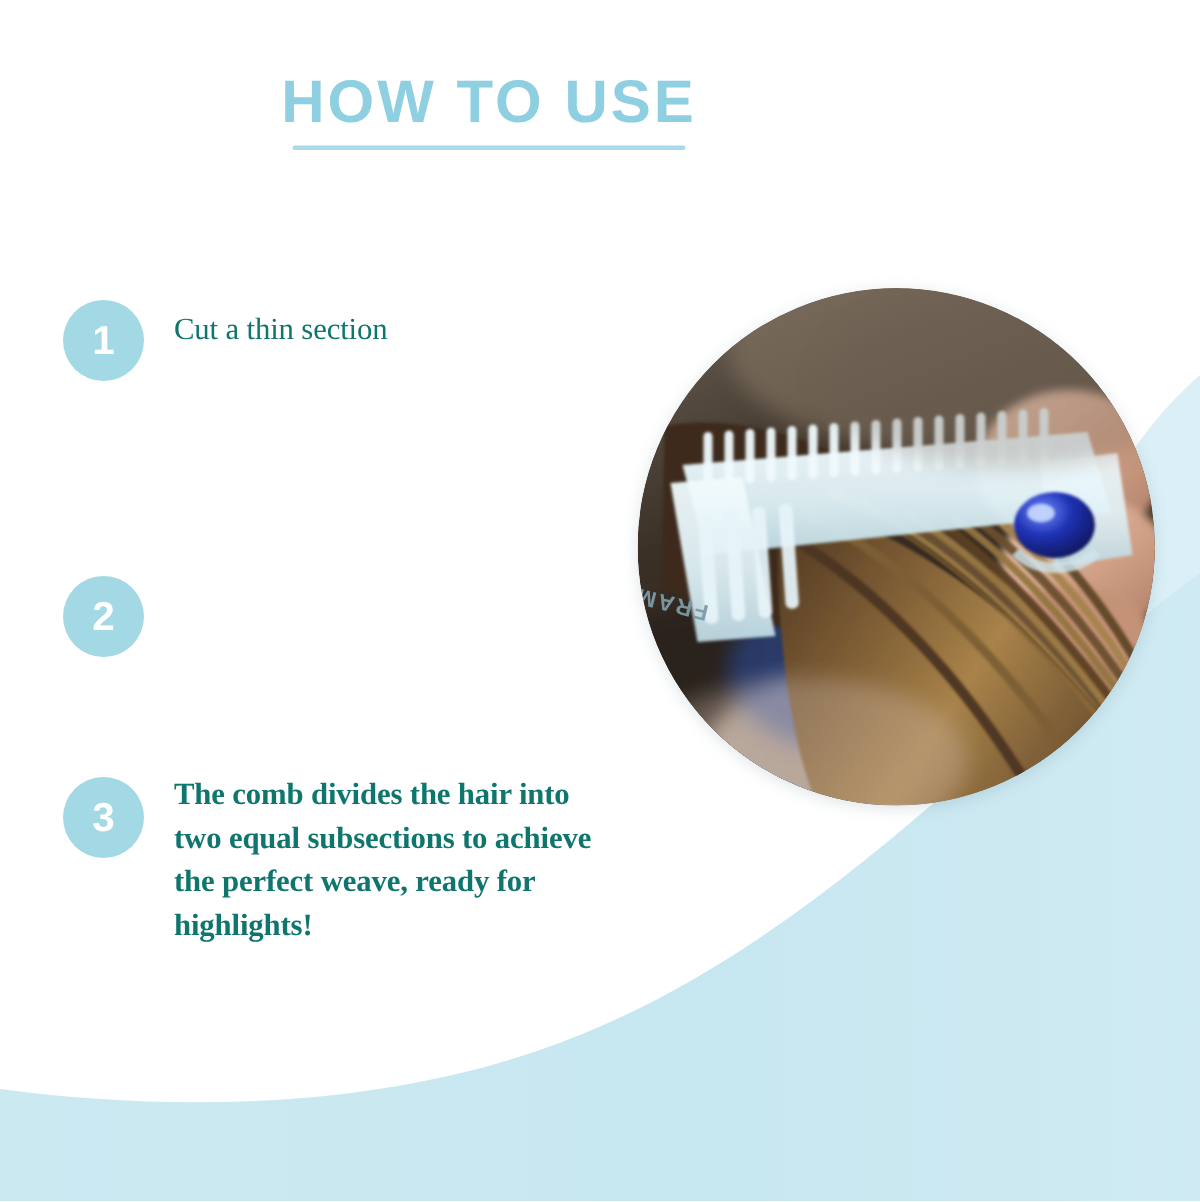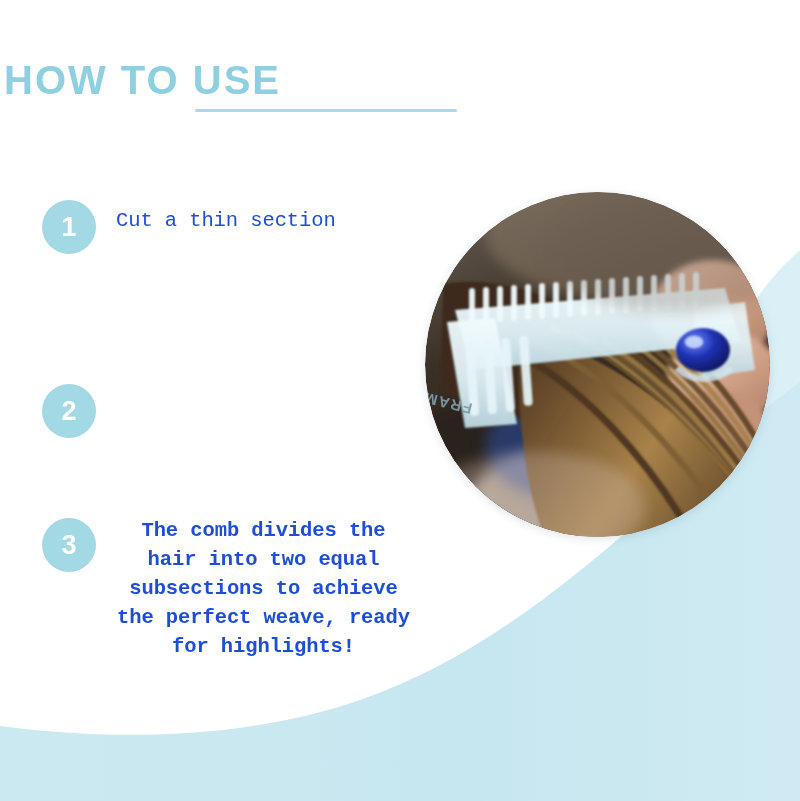--- a/index.html
+++ b/index.html
@@ -28,24 +28,24 @@
     position: absolute;
     inset: 0;
     width: 800px;
     height: 801px;
     pointer-events: none;
   }
 
   
   .title-block {
     position: absolute;
-    top: 56px;
+    top: 44px;
     left: 0;
     width: 652px;
-    text-align: left;
+    text-align: center;
   }
   .title-text {
     display: inline-block;
     font-family: "Liberation Sans", sans-serif;
     font-size: 40px;
     font-weight: bold;
     letter-spacing: 2.0px;
     color: #8fcfe2;
     line-height: 48px;
     padding: 0 4px;
@@ -86,32 +86,32 @@
     display: flex;
     align-items: center;
     justify-content: center;
     line-height: 1;
     margin-top: 10px;
   }
 
   .step-text {
     flex: 1 1 auto;
     margin-left: 20px;
-    font-family: Liberation Mono, monospace;
+    font-family: Liberation Serif, serif;
     font-size: 20.5px;
     font-weight: bold;
-    color: #1d4ed8;
+    color: #0f766e;
     line-height: 29px;
     letter-spacing: -0.1px;
     padding-top: 14px;
     max-width: 295px;
   }
   .step-1 .step-text { font-weight: normal; padding-top: 16px; }
   .step-2 .step-text { padding-top: 8px; }
-  .step-3 .step-text { padding-top: 8px; text-align: center; }
+  .step-3 .step-text { padding-top: 8px; }
 
   
   .photo-circle {
     position: absolute;
     left: 425px;
     top: 192px;
     width: 345px;
     height: 345px;
     border-radius: 50%;
     overflow: hidden;

